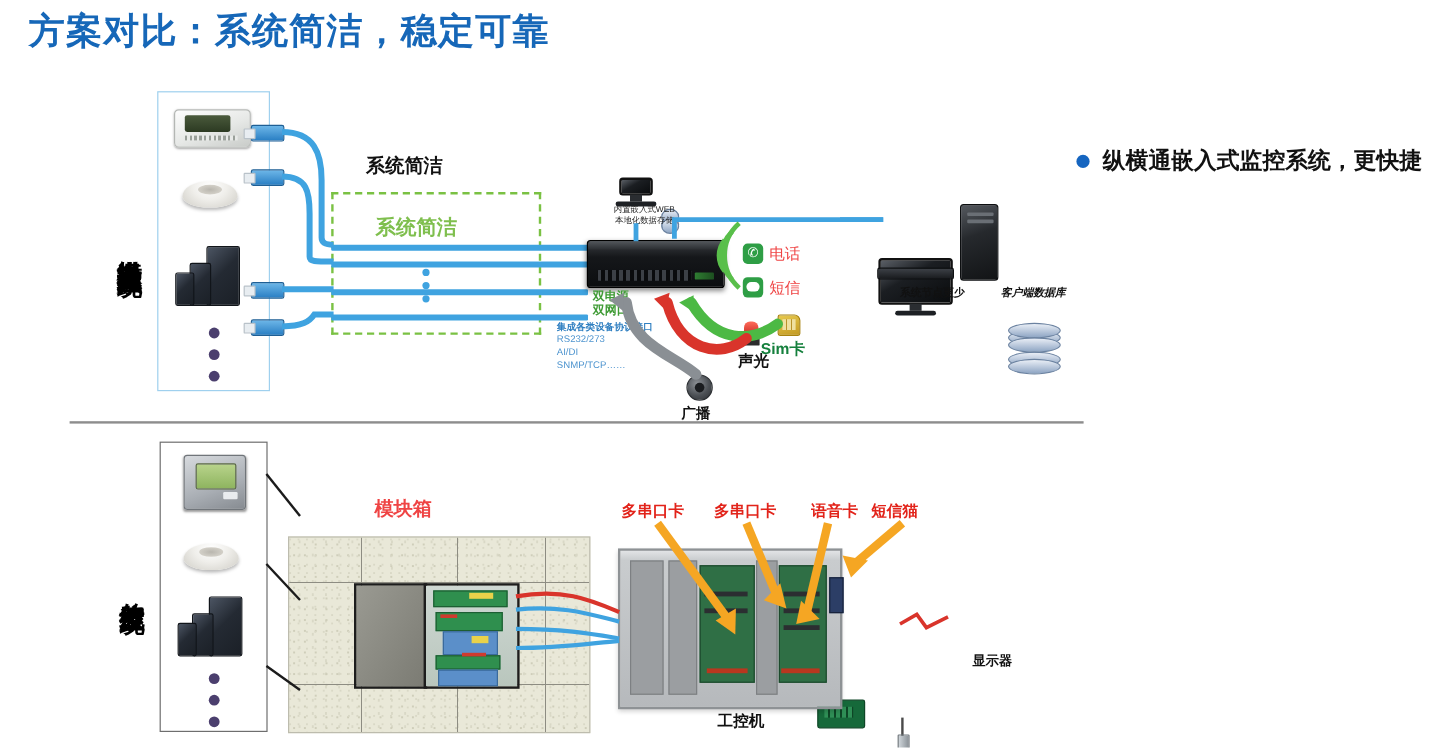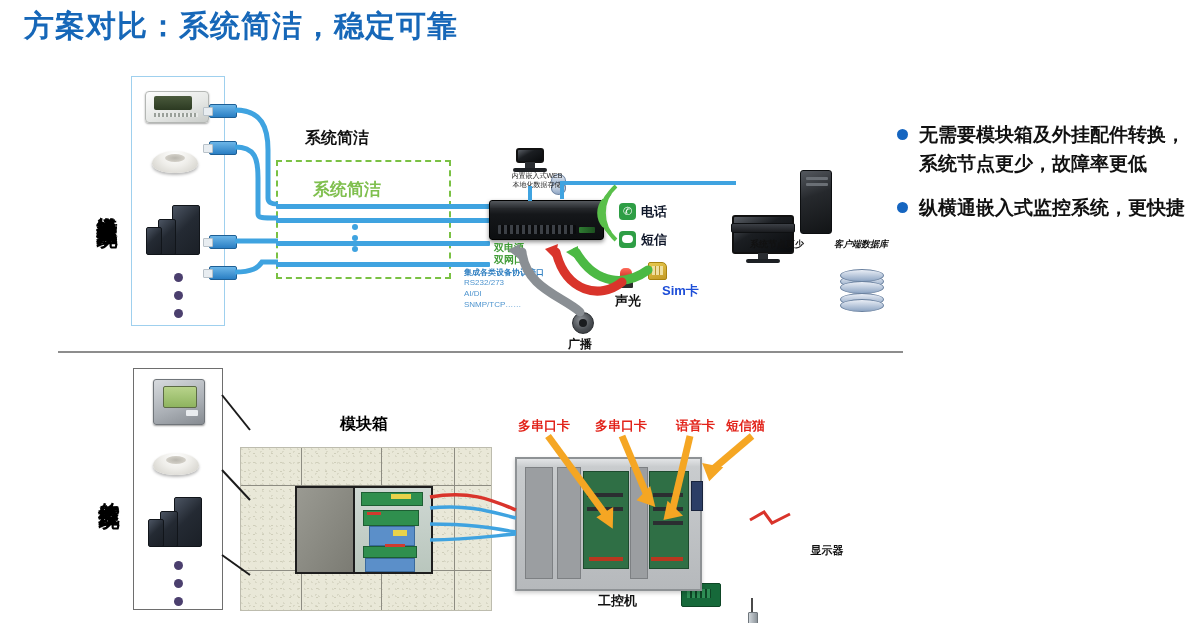--- a/index.html
+++ b/index.html
@@ -102,21 +102,21 @@
     background:linear-gradient(90deg,#2f7d32,#1d4f20);border-radius:1px;}
   #rack-switch .top{position:absolute;left:0;top:0;width:100%;height:7px;
     background:linear-gradient(180deg,#53575c,#2a2d31);border-radius:3px 3px 0 0;}
 
   
   .tiny{font-size:7px;line-height:1.25;color:#222;white-space:nowrap;}
   .tinyblue{font-size:8px;line-height:1.3;color:#2f7fc1;white-space:nowrap;font-weight:bold;}
   .tinyblue2{font-size:8px;line-height:1.35;color:#4f95cf;white-space:nowrap;}
   .green-small{font-size:10px;line-height:1.2;color:#3f9b35;font-weight:bold;white-space:nowrap;}
   .caption{font-size:9px;font-weight:bold;color:#111;white-space:nowrap;text-align:center;}
-  .label-md{font-size:14px;font-weight:bold;color:#0f172a;white-space:nowrap;}
+  .label-md{font-size:14px;font-weight:normal;color:#ef4444;white-space:nowrap;}
   .label-red{font-size:13px;font-weight:bold;color:#e2231a;white-space:nowrap;}
 
   
   .monitor{position:relative;}
   .monitor .scr{width:100%;height:calc(100% - 9px);border-radius:3px;
     background:linear-gradient(150deg,#5a5f66 0%,#1b1e22 40%,#0a0c0e 100%);
     border:2px solid #111;box-sizing:border-box;}
   .monitor .neck{position:absolute;left:50%;bottom:4px;width:10px;height:6px;margin-left:-5px;background:#2a2d31;}
   .monitor .base{position:absolute;left:50%;bottom:0;width:34px;height:4px;margin-left:-17px;border-radius:2px;background:#1d2024;}
   .pctower{background:linear-gradient(160deg,#55595f 0%,#26292d 40%,#121416 100%);
@@ -130,21 +130,21 @@
   .db-body{position:absolute;left:0;top:6px;width:100%;height:30px;
     background:linear-gradient(90deg,#b9cbe2,#dce6f2 40%,#94aac6);border-left:1px solid #6b82a0;border-right:1px solid #6b82a0;}
 
   
   #bullet-list{left:897px;top:120px;width:292px;}
   .bullet-row{display:flex;align-items:flex-start;margin-bottom:14px;}
   .bullet-dot{width:11px;height:11px;border-radius:50%;background:#1565c0;flex:0 0 11px;margin-top:9px;margin-right:11px;}
   .bullet-text{font-size:19px;line-height:1.55;color:#111;font-weight:bold;}
 
   
-  #module-box-title{left:340px;top:414px;font-size:16px;font-weight:bold;color:#000000;}
+  #module-box-title{left:312px;top:414px;font-size:16px;font-weight:bold;color:#ef4444;}
   #wall-panel{
     left:240px;top:447px;width:250px;height:162px;
     background:
       linear-gradient(90deg,transparent 0 60px,#8d8c82 60px 61px,transparent 61px 140px,#8d8c82 140px 141px,transparent 141px 213px,#8d8c82 213px 214px,transparent 214px),
       linear-gradient(180deg,transparent 0 37px,#8d8c82 37px 38px,transparent 38px 122px,#8d8c82 122px 123px,transparent 123px),
       radial-gradient(circle at 12% 20%,#d9d8c6 0 1px,transparent 1px),
       radial-gradient(circle at 47% 61%,#cfceba 0 1px,transparent 1px),
       radial-gradient(circle at 78% 33%,#d9d8c6 0 1px,transparent 1px),
       #e9e8d8;
     background-size:auto,auto,7px 7px,9px 9px,11px 11px,auto;
@@ -273,21 +273,21 @@
 <div class="abs label-md" style="left:641px;top:203px;font-size:13px;">电话</div>
 
 <div class="abs" style="left:619px;top:231px;width:17px;height:17px;border-radius:4px;background:#2e9e45;">
   <div style="position:absolute;left:3px;top:4px;width:11px;height:8px;border-radius:4px;background:#fff;"></div>
 </div>
 <div class="abs label-md" style="left:641px;top:231px;font-size:13px;">短信</div>
 
 <div class="abs" style="left:648px;top:262px;width:17px;height:16px;border-radius:2px 5px 2px 2px;background:linear-gradient(160deg,#e7c94e,#c39a24);border:1px solid #a8830f;">
   <div style="position:absolute;left:3px;top:3px;width:11px;height:9px;background:repeating-linear-gradient(90deg,#efe0a0 0 3px,#b9922a 3px 4px);"></div>
 </div>
-<div class="abs" style="left:634px;top:282px;font-size:13px;font-weight:bold;color:#1d4ed8;margin-left:28px;">Sim卡</div>
+<div class="abs" style="left:634px;top:282px;font-size:13px;font-weight:bold;color:#15803d;">Sim卡</div>
 
 <div class="abs" style="left:619px;top:268px;width:14px;height:20px;">
   <div style="position:absolute;left:1px;top:0;width:12px;height:13px;border-radius:5px 5px 2px 2px;background:linear-gradient(180deg,#ff6b5a,#c0211a);"></div>
   <div style="position:absolute;left:0;top:13px;width:14px;height:7px;background:#2c2c2c;border-radius:1px;"></div>
 </div>
 <div class="abs" style="left:615px;top:292px;font-size:13px;font-weight:bold;color:#111;">声光</div>
 
 <div class="abs" style="left:572px;top:312px;width:20px;height:20px;border-radius:50%;background:radial-gradient(circle at 40% 35%,#8f9398,#4c5055 55%,#2c2f33);border:1px solid #2c2f33;">
   <div style="position:absolute;left:6px;top:6px;width:8px;height:8px;border-radius:50%;background:#1a1c1f;"></div>
 </div>
@@ -308,24 +308,20 @@
 <div class="abs db-cyl" style="left:840px;top:178px;width:42px;height:48px;">
   <div class="db-body"></div>
   <div style="top:0;"></div>
     <div style="top:12px;"></div>
     <div style="top:24px;"></div>
     <div style="top:30px;"></div>
 </div>
 <div class="abs caption" style="left:806px;top:238px;width:110px;font-style:italic;">客户端数据库</div>
 
 <div class="abs" id="bullet-list">
-  <div class="bullet-row">
-    <div class="bullet-dot"></div>
-    <div class="bullet-text">无需要模块箱及外挂配件转换，系统节点更少，故障率更低</div>
-  </div>
   <div class="bullet-row">
     <div class="bullet-dot"></div>
     <div class="bullet-text">纵横通嵌入式监控系统，更快捷</div>
   </div>
 </div>
 
 <div class="abs vert-label" id="label-bottom">传统监控系统</div>
 
 <div class="abs" id="device-panel-bottom">
   <div class="dev ctrl2" style="left:19px;top:10px;">

